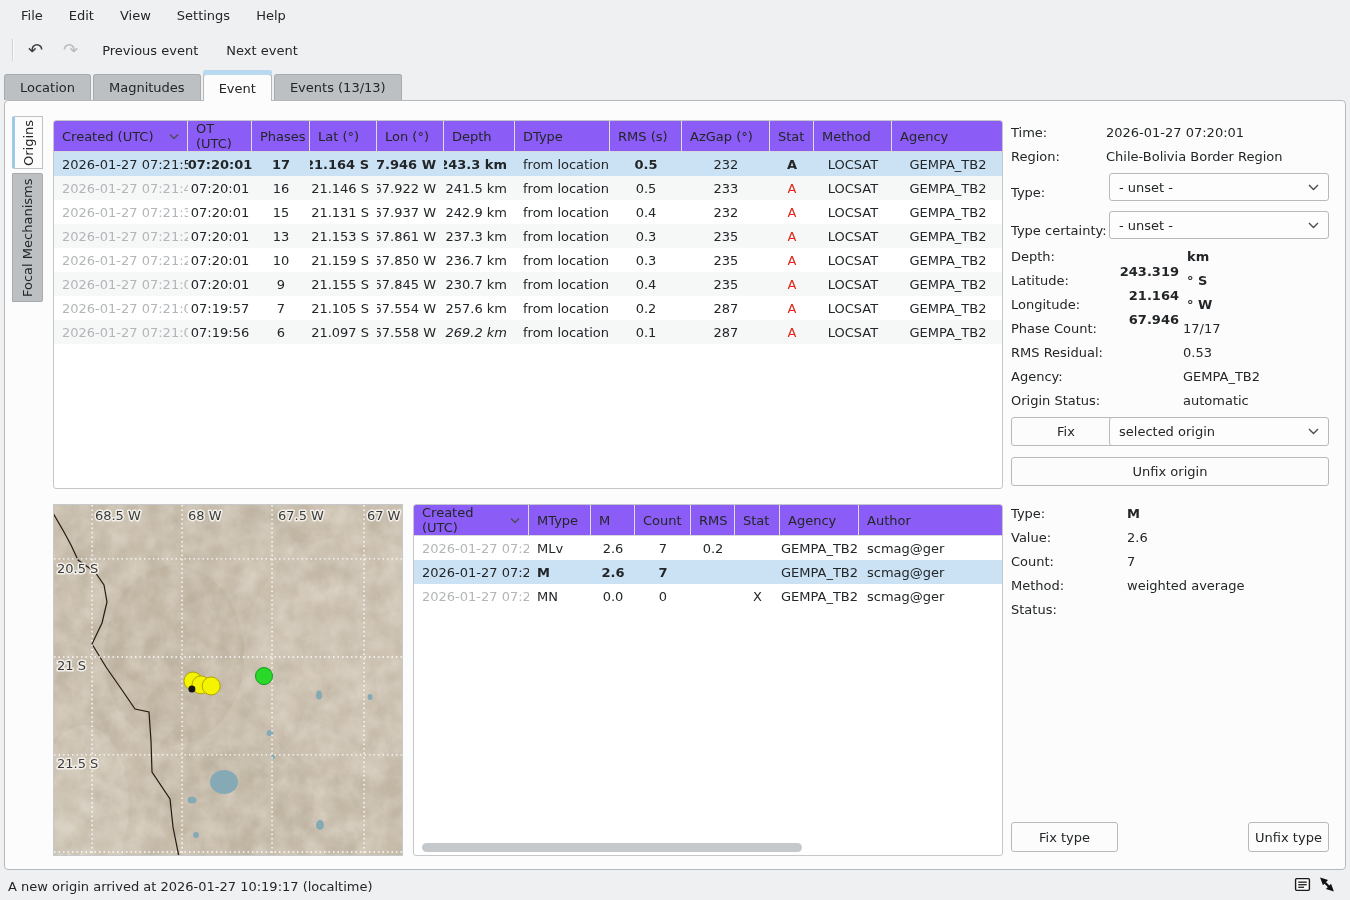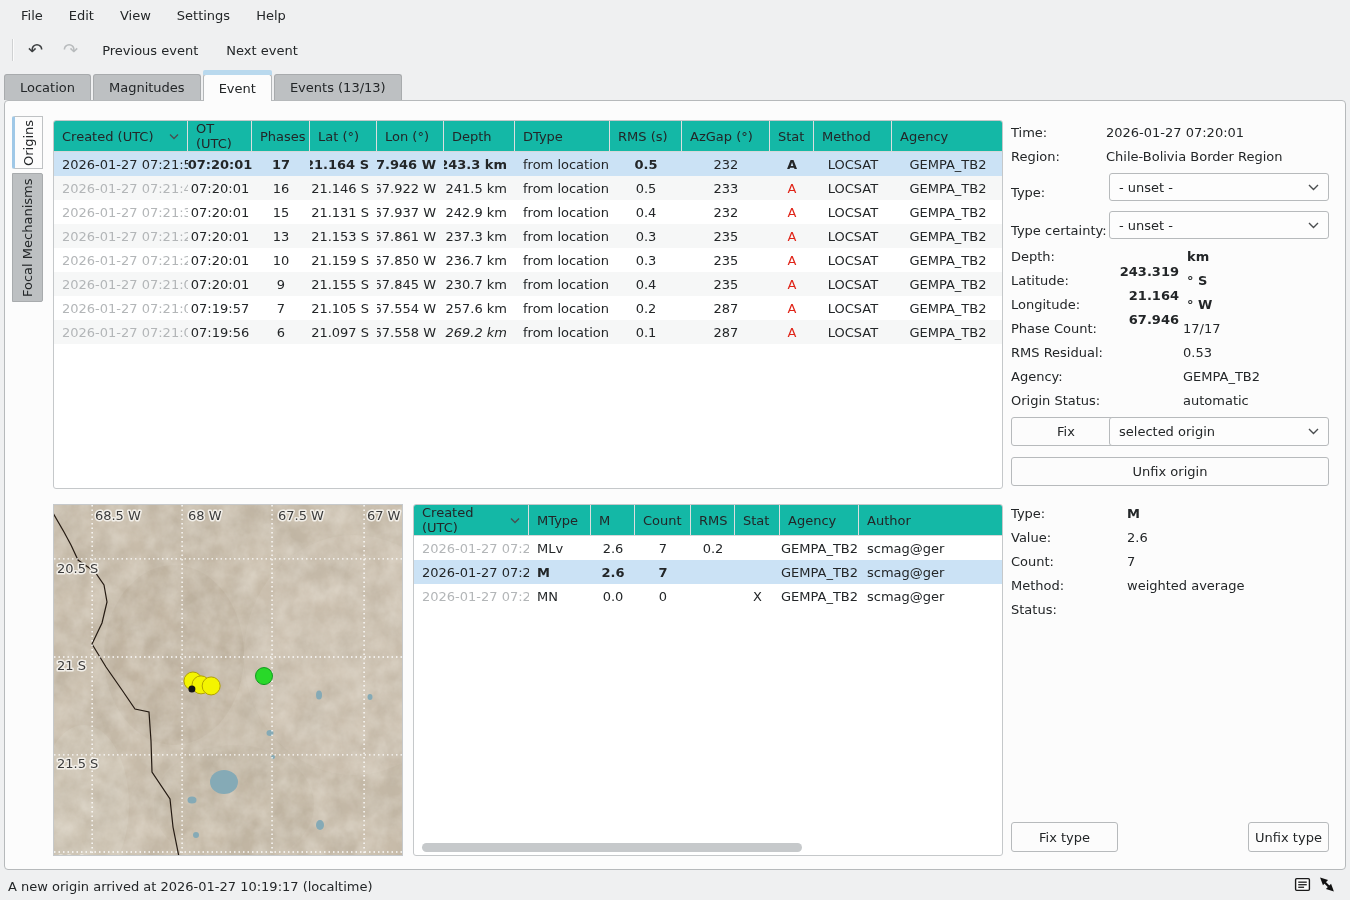--- a/index.html
+++ b/index.html
@@ -30,21 +30,21 @@
 
   
   .vtab { position:absolute; display:flex; align-items:center; justify-content:center; writing-mode:vertical-rl; transform:rotate(180deg); font-size:13px; }
   .vtab.active { left:7px; top:15px; width:31px; height:53px; background:#fcfcfc; border:1px solid #bfc2c4; border-right:3px solid #9fc8e7; border-radius:0 2px 2px 0; }
   .vtab.inactive { left:7px; top:72px; width:31px; height:129px; background:#bdc0c2; border:1px solid #a8abad; border-radius:2px 0 0 2px; }
 
   
   .tbl { position:absolute; background:#ffffff; border:1px solid #c5c8ca; border-radius:3px; overflow:hidden; }
   .tbl-origins { left:48px; top:19px; width:950px; height:369px; }
   .tbl-mags { left:408px; top:403px; width:590px; height:352px; }
-  .t-header { display:flex; height:31px; background:#14b8a6; border-bottom:1px solid #d6d8d9; }
+  .t-header { display:flex; height:31px; background:#8b5cf6; border-bottom:1px solid #d6d8d9; }
   .t-hcell { display:flex; align-items:center; padding:0 8px; border-right:1px solid #dcdedf; color:#232628; position:relative; flex:none; }
   .t-hcell:last-child { border-right:none; }
   .t-hcell .sort { margin-left:auto; padding-left:6px; display:flex; align-items:center; }
   .t-row { display:flex; height:24px; flex:none; }
   .t-row.alt { background:#f6f7f7; }
   .t-row.selected { background:#cbe2f5; }
   .t-cell { display:flex; align-items:center; padding:0 8px; white-space:nowrap; overflow:hidden; flex:none; }
   .t-cell.c { justify-content:center; } .t-cell.r { justify-content:flex-end; }
   .t-cell.dim { color:#b3b6b8; }
   .t-cell.red { color:#e02317; }

